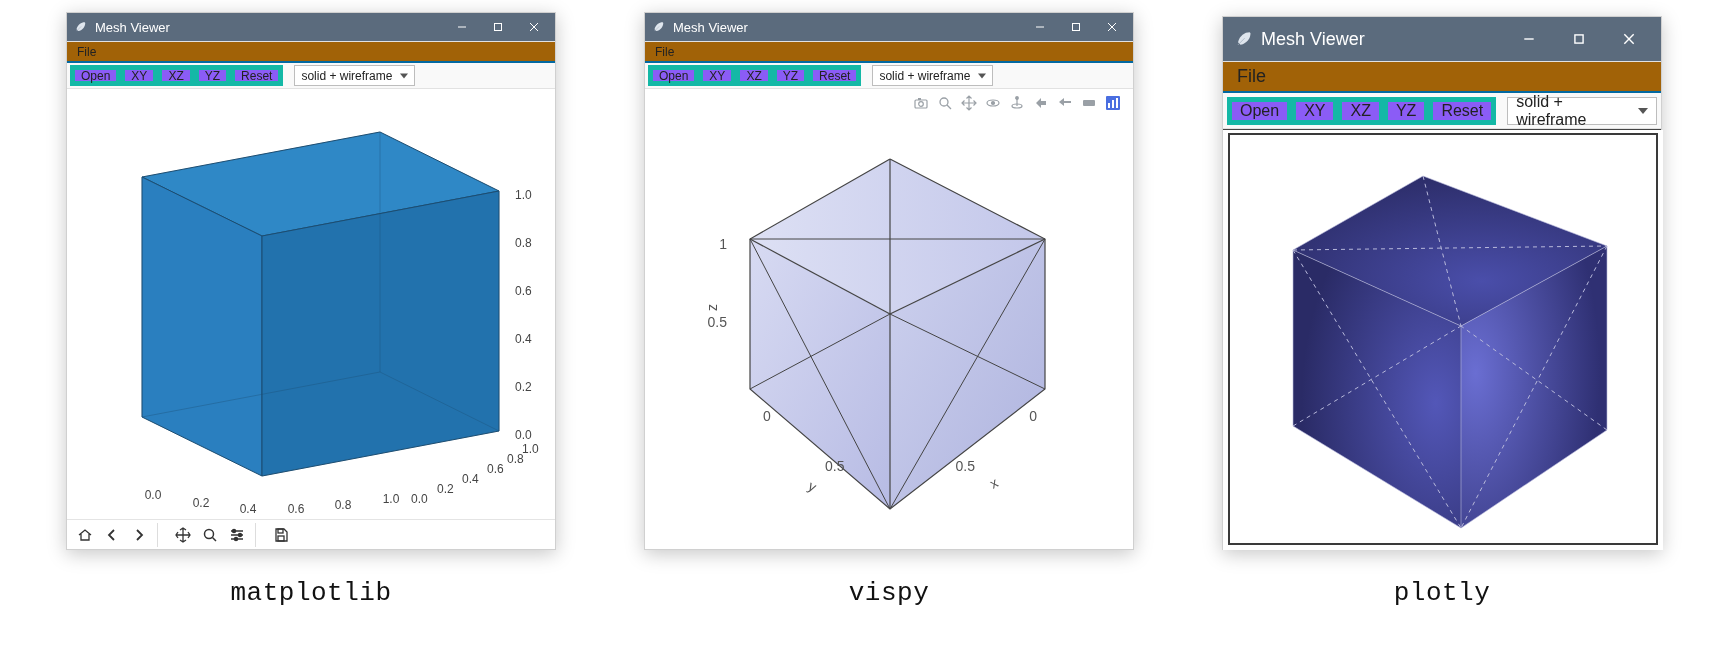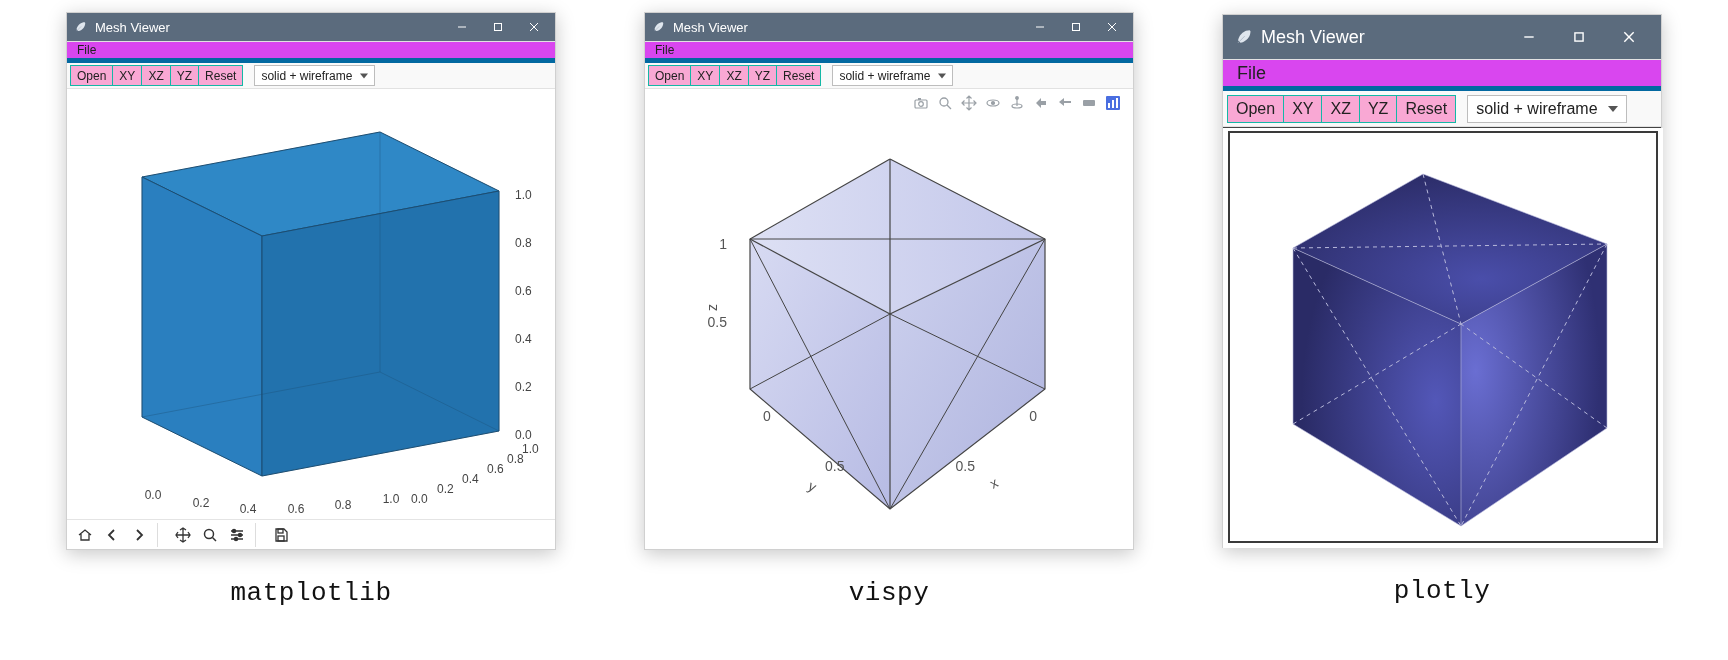--- a/index.html
+++ b/index.html
@@ -8,21 +8,21 @@
     width: 1728px;
     height: 660px;
     font-family: "Segoe UI", Arial, sans-serif;
     font-size: 13px;
     background: #fff;
     color: #222;
   }
   .row {
     display: flex;
     justify-content: space-around;
-    align-items: center;
+    align-items: flex-end;
     padding: 12px 22px 0 22px;
   }
   .col { display: flex; flex-direction: column; align-items: center; }
   .caption {
     font-family: Liberation Mono, monospace;
     font-size: 26px;
     margin-top: 28px;
     color: #111;
     letter-spacing: 0.5px;
   }
@@ -57,42 +57,42 @@
     color: #fff;
   }
   .tb-btn svg { width: 12px; height: 12px; }
   .win-c .tb-btn { width: 48px; height: 44px; }
   .win-c .tb-btn svg { width: 14px; height: 14px; }
 
   
   .menubar {
     display: flex; align-items: center;
     height: 22px;
-    background: #d946ef;
-    border-bottom: 5px solid #0369a1;
+    background: #a16207;
+    border-bottom: 2px solid #0369a1;
     border-top: 1px solid #e2e2e2;
     font-size: 12px;
     padding-left: 4px;
   }
   .win-c .menubar { height: 32px; font-size: 18px; padding-left: 8px; }
   .menu-item { padding: 1px 6px; }
 
   
   .toolbar {
     display: flex; align-items: center;
     background: #f9f9f9;
     border-bottom: 1px solid #e2e2e2;
     padding: 2px 3px;
     gap: 0;
     height: 26px;
   }
   .win-c .toolbar { height: 36px; padding: 3px 4px; }
   .tbtn {
-    background: #f9a8d4;
-    border: 1px solid #14b8a6;
+    background: #8b5cf6;
+    border: 5px solid #14b8a6;
     font-size: 12px;
     height: 21px;
     padding: 0 6px;
     display: flex; align-items: center; justify-content: center;
     margin-right: -1px;
     cursor: default;
   }
   .win-c .tbtn { height: 28px; font-size: 16px; padding: 0 8px; }
   .tselect {
     background: #fff;

